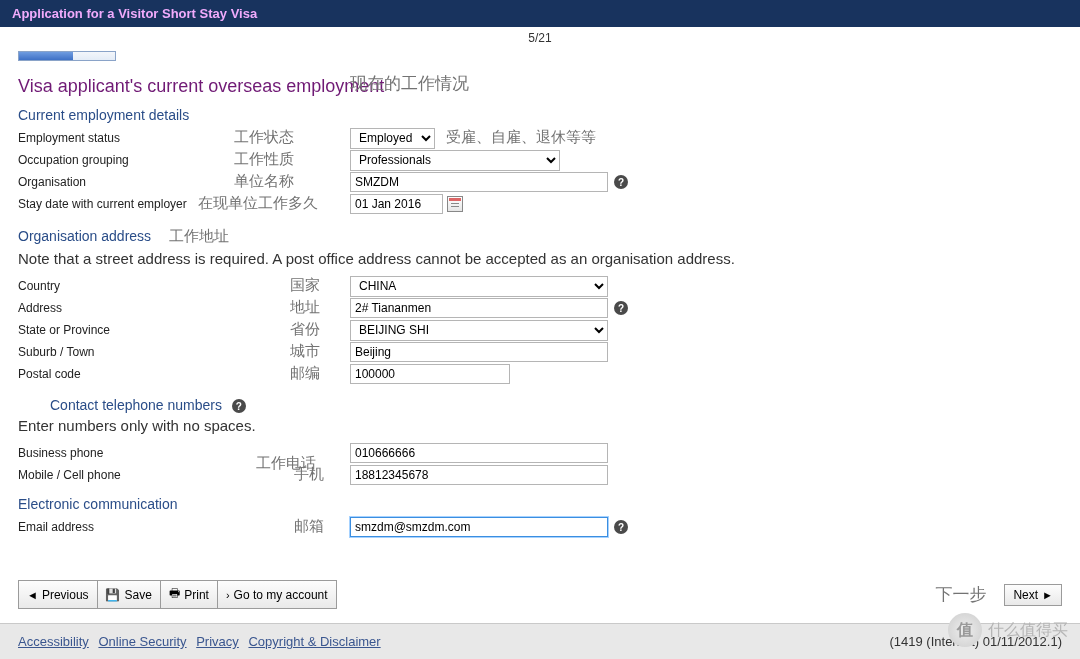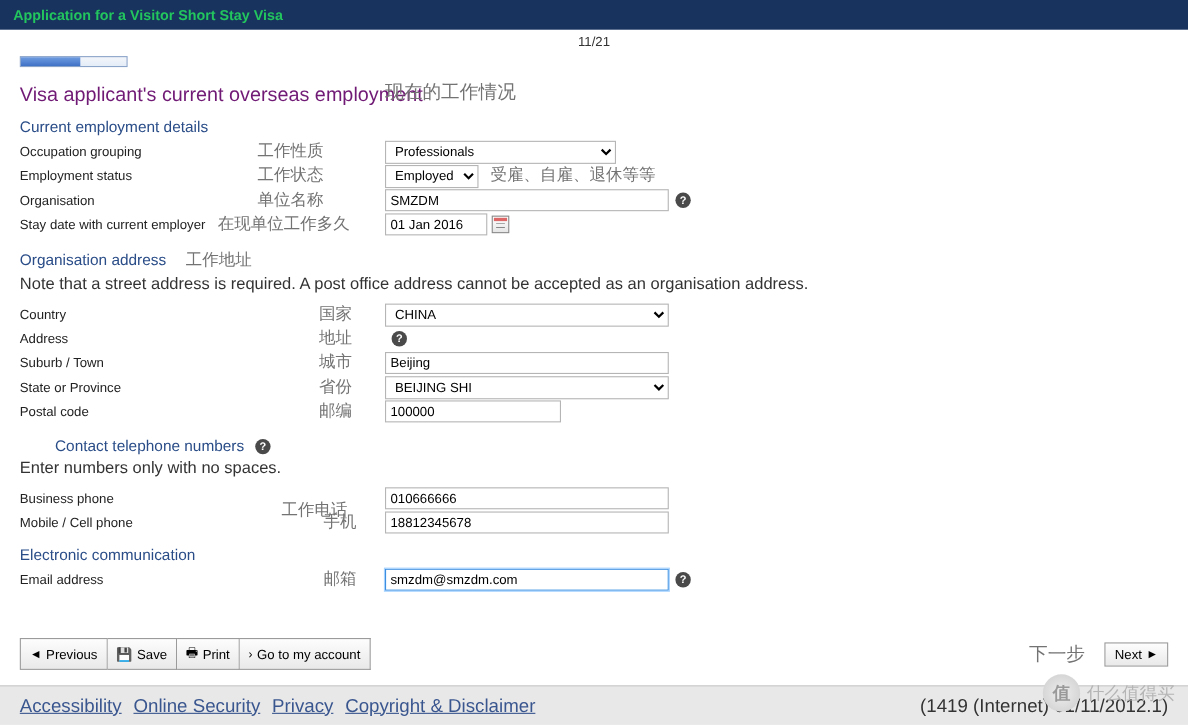--- a/index.html
+++ b/index.html
@@ -12,21 +12,21 @@
   }
   .app {
     width: 1080px;
     height: 659px;
     position: relative;
     background: #fff;
     overflow: hidden;
   }
   .title-bar {
     background: #18335e;
-    color: #22c55e;
+    color: #f0abfc;
     font-weight: bold;
     padding: 6px 12px;
     font-size: 13px;
   }
   .header-row {
     padding: 6px 18px 0 18px;
   }
   .page-indicator {
     text-align: center;
     font-size: 12px;
@@ -152,21 +152,21 @@
   .arrow { font-size: 11px; }
   .footer {
     position: absolute;
     left: 0; right: 0; bottom: 0;
     height: 36px;
     background: #e8e8e8;
     border-top: 1px solid #c9c9c9;
     display: flex;
     align-items: center;
     justify-content: space-between;
-    font-size: 17px;
+    font-size: 13px;
     padding: 0 18px;
   }
   .footer a { color: #3a568f; text-decoration: underline; margin-right: 6px; cursor:pointer; }
   .watermark {
     position: absolute;
     right: 12px; bottom: 12px;
     display:flex; align-items:center; gap:6px;
     color:#b5b5b5; font-size:16px; font-family:"Microsoft YaHei",sans-serif;
     pointer-events:none;
   }
@@ -178,43 +178,43 @@
   }
   .highlight-input { border: 1px solid #3b8ee0 !important; outline: 1px solid #a6d2ff; }
 </style>
 </head>
 <body>
 
 <div class="app">
   <div class="title-bar">Application for a Visitor Short Stay Visa</div>
 
   <div class="header-row">
-    <div class="page-indicator">11/21</div>
+    <div class="page-indicator">5/21</div>
   </div>
   <div class="progress"><div class="fill"></div></div>
 
   <div class="content">
     <h2 class="section-title">
       <span>Visa applicant's current overseas employment</span>
     </h2>
     <span class="red-anno" style="left:350px; top:4px; font-size:17px;">现在的工作情况</span>
 
     <h3 class="sub-title">Current employment details</h3>
 
     <div class="form-row">
-      <div class="label-col">Occupation grouping</div>
-      <select class="w-med"><option>Professionals</option></select>
-      <span class="red-anno" style="left:216px; top:1px;">工作性质</span>
-    </div>
-
-    <div class="form-row">
       <div class="label-col">Employment status</div>
       <select class="w-short"><option>Employed</option></select>
       <span class="red-anno" style="left:216px; top:1px;">工作状态</span>
       <span class="red-anno" style="left:428px; top:1px;">受雇、自雇、退休等等</span>
+    </div>
+
+    <div class="form-row">
+      <div class="label-col">Occupation grouping</div>
+      <select class="w-med"><option>Professionals</option></select>
+      <span class="red-anno" style="left:216px; top:1px;">工作性质</span>
     </div>
 
     <div class="form-row">
       <div class="label-col">Organisation</div>
       <input type="text" class="w-long" value="SMZDM" style="">
       <span class="help-icon">?</span>
       <span class="red-anno" style="left:216px; top:1px;">单位名称</span>
     </div>
 
     <div class="form-row">
@@ -231,34 +231,35 @@
     <div class="hint">Note that a street address is required. A post office address cannot be accepted as an organisation address.</div>
 
     <div class="form-row">
       <div class="label-col">Country</div>
       <select class="w-long"><option>CHINA</option></select>
       <span class="red-anno" style="left:272px; top:1px;">国家</span>
     </div>
 
     <div class="form-row">
       <div class="label-col">Address</div>
+      <input type="text" class="w-addr" value="2# Tiananmen" style="">
       <span class="help-icon">?</span>
       <span class="red-anno" style="left:272px; top:1px;">地址</span>
+    </div>
+
+    <div class="form-row">
+      <div class="label-col">State or Province</div>
+      <select class="w-long"><option>BEIJING SHI</option></select>
+      <span class="red-anno" style="left:272px; top:1px;">省份</span>
     </div>
 
     <div class="form-row">
       <div class="label-col">Suburb / Town</div>
       <input type="text" class="w-addr" value="Beijing" style="">
       <span class="red-anno" style="left:272px; top:1px;">城市</span>
-    </div>
-
-    <div class="form-row">
-      <div class="label-col">State or Province</div>
-      <select class="w-long"><option>BEIJING SHI</option></select>
-      <span class="red-anno" style="left:272px; top:1px;">省份</span>
     </div>
 
     <div class="form-row">
       <div class="label-col">Postal code</div>
       <input type="text" class="w-100" value="100000" style="">
       <span class="red-anno" style="left:272px; top:1px;">邮编</span>
     </div>
 
     <h3 class="sub-title" style="margin-top:12px;margin-left:32px;">
       <span>Contact telephone numbers</span>

